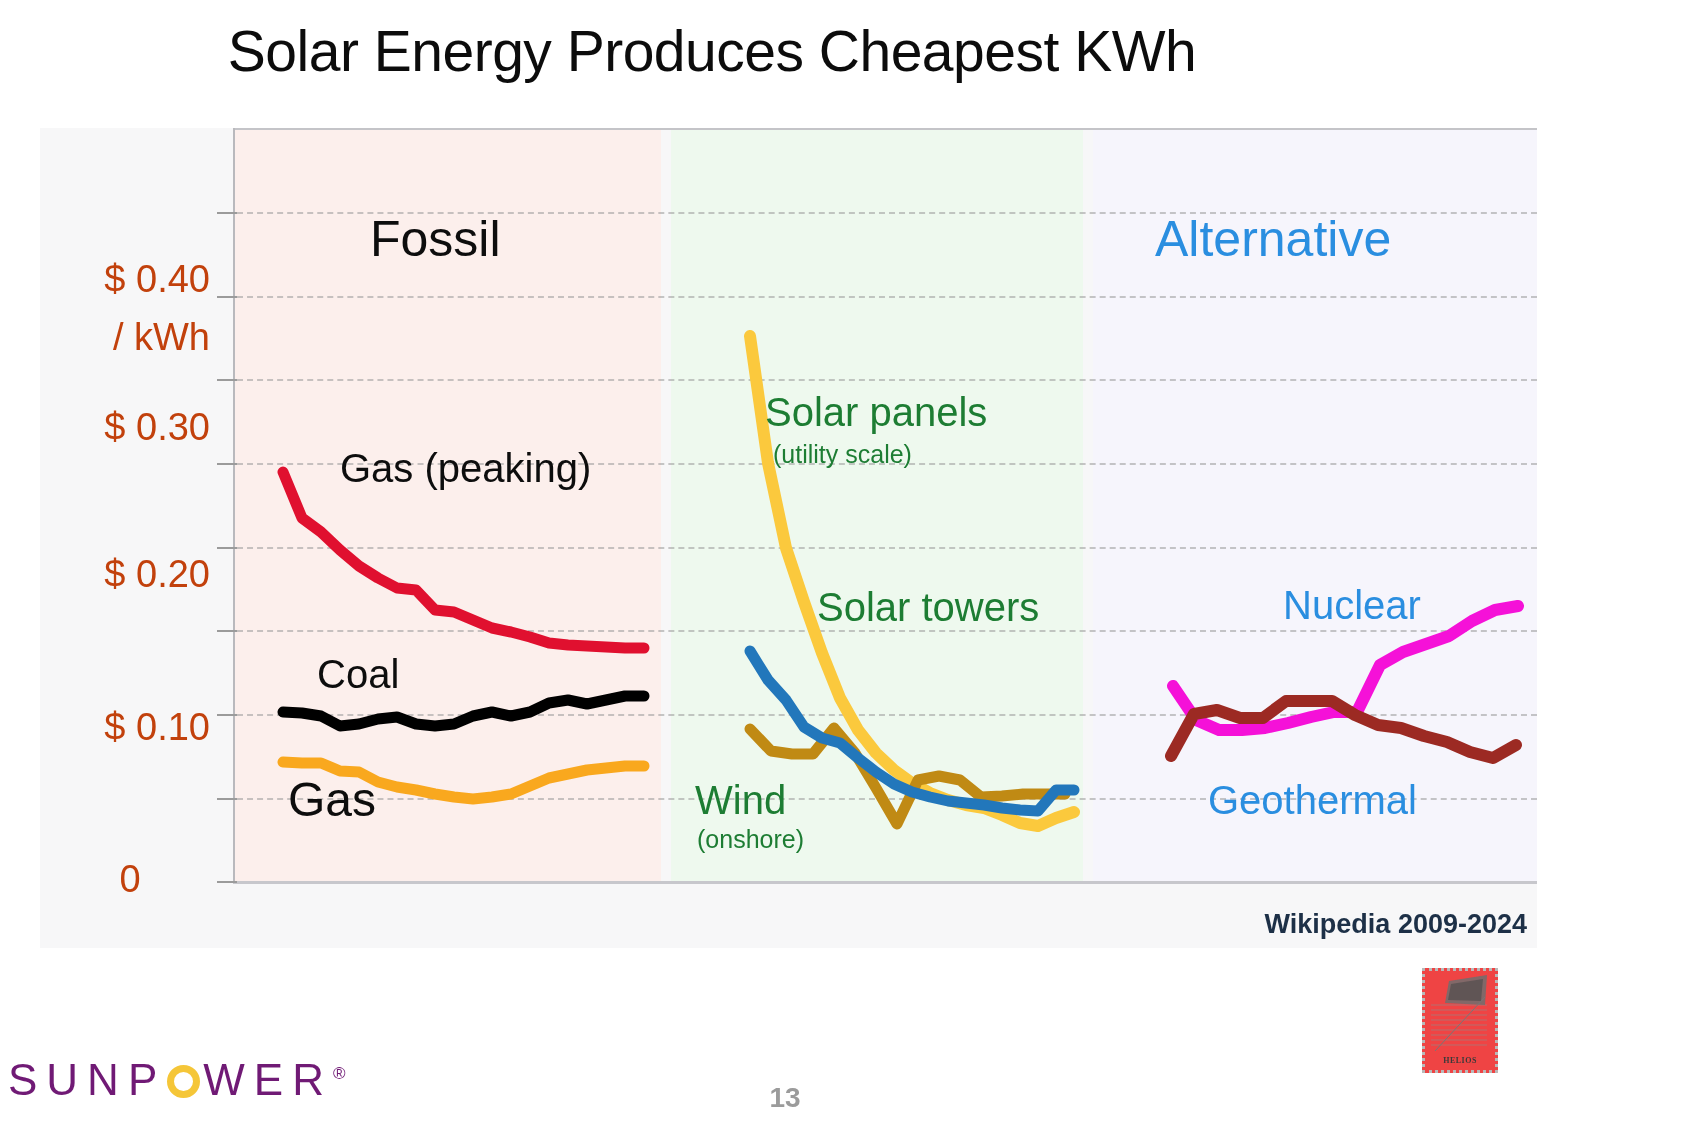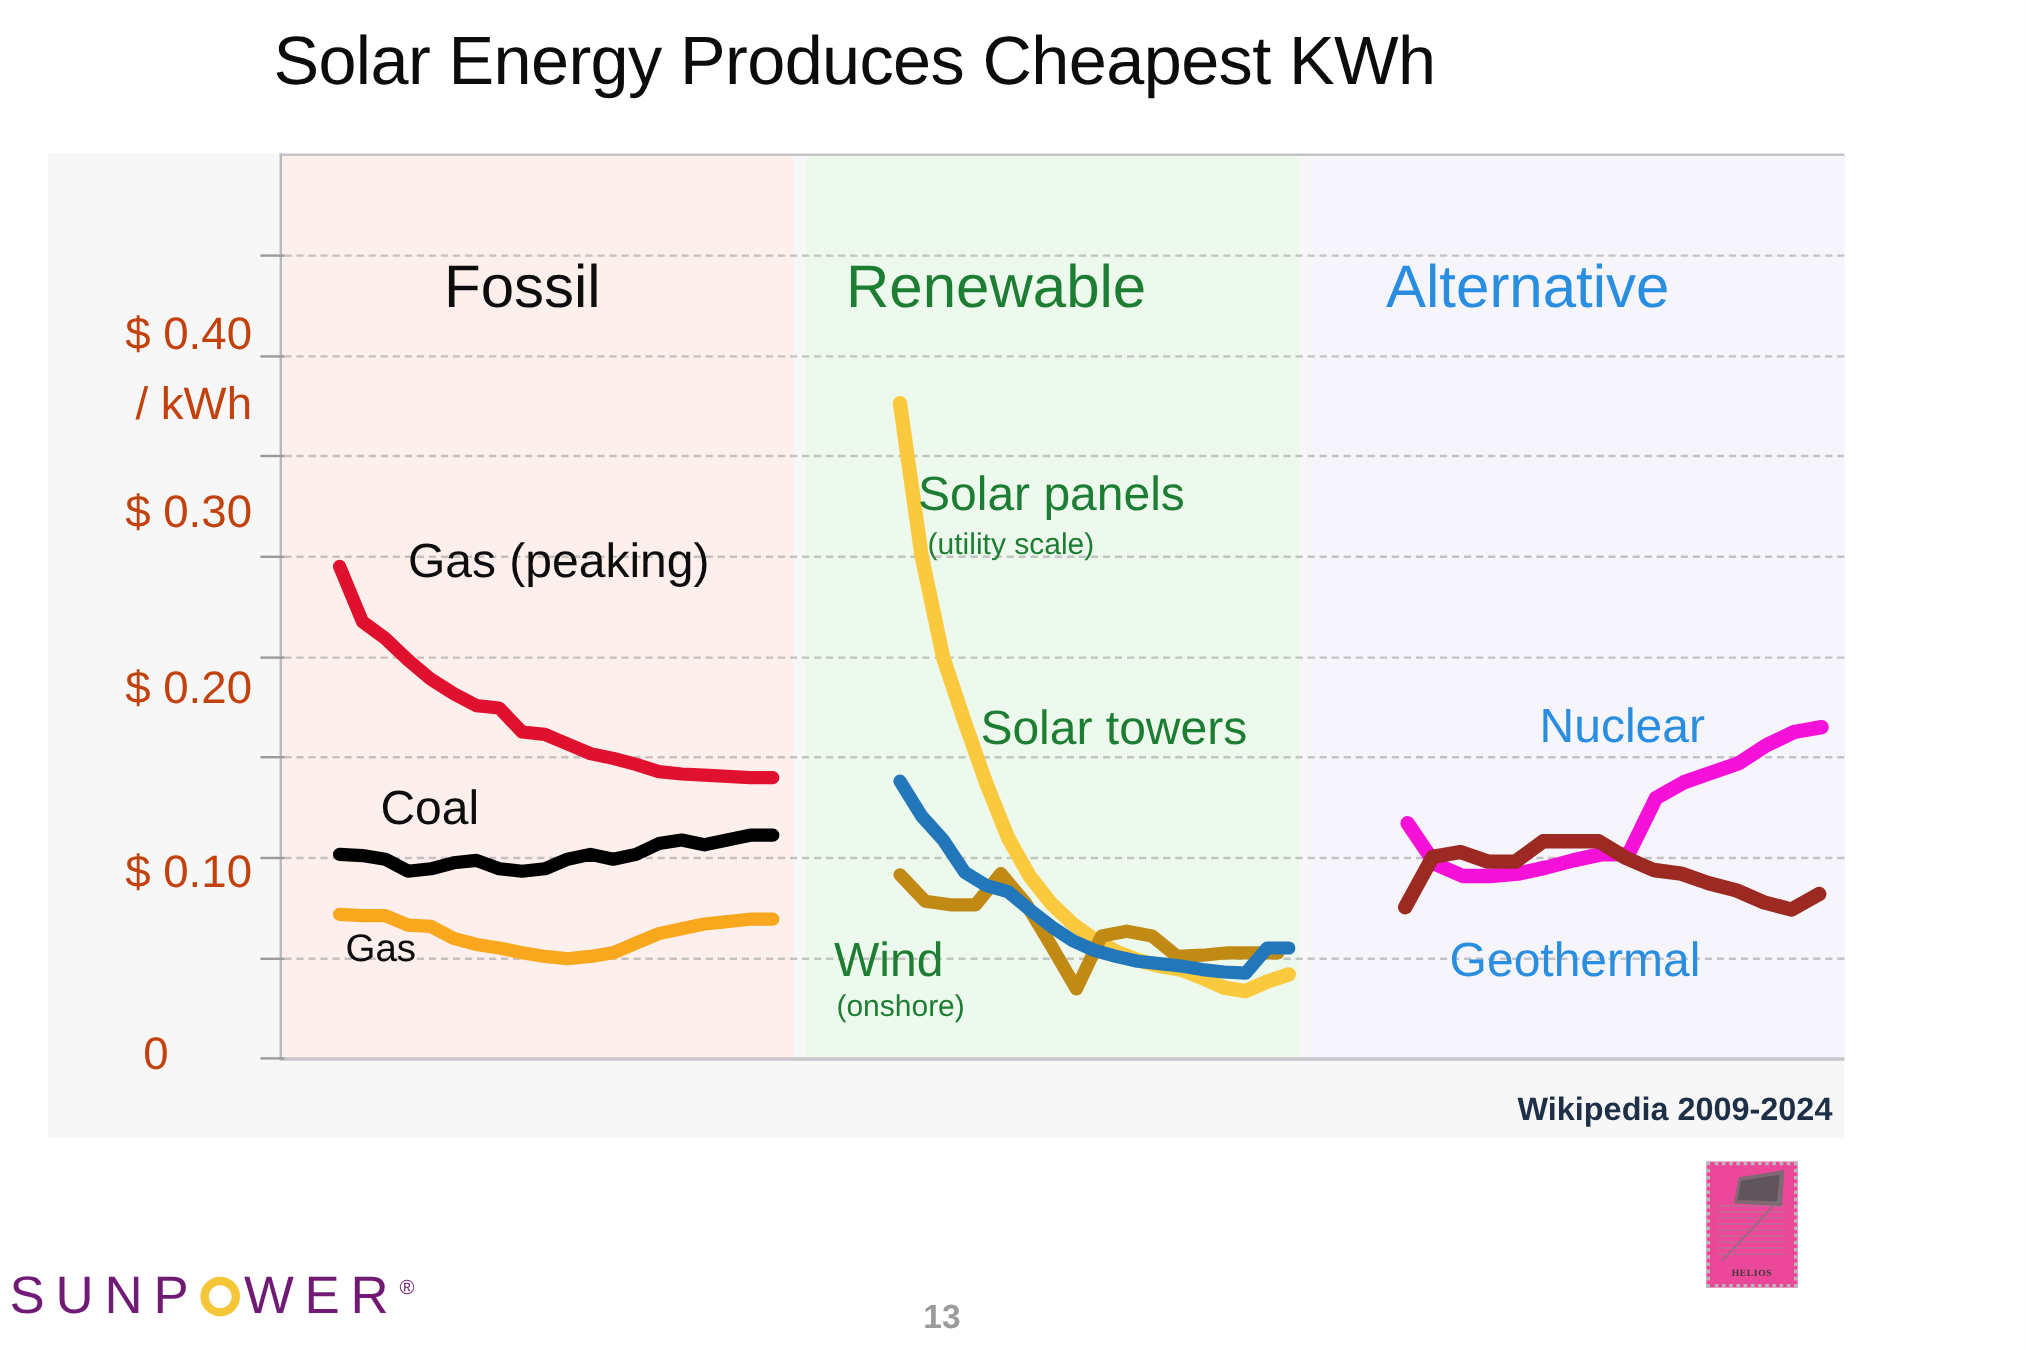--- a/index.html
+++ b/index.html
@@ -172,21 +172,21 @@
     text-align: center;
     font-size: 28px;
     font-weight: bold;
     color: #9b9b9b;
     font-family: "Liberation Sans", sans-serif;
   }
   .helios-stamp {
     position: absolute;
     left: 1422px; top: 968px;
     width: 76px; height: 105px;
-    background: #ec4899;
+    background: #ef4444;
     border: 3px dotted #b9b9b9;
     box-sizing: border-box;
     overflow: hidden;
   }
   .helios-stamp .caption {
     position: absolute;
     left: 0; bottom: 5px;
     width: 100%;
     text-align: center;
     font-size: 8px;
@@ -237,40 +237,39 @@
     <div class="tick" style="top:753px"></div>
 
     <div class="y-label" style="top:130px; left:10px; right:auto; width:160px;">$ 0.40</div>
     <div class="y-label" style="top:188px; left:10px; right:auto; width:160px;">/ kWh</div>
     <div class="y-label" style="top:278px; left:10px; right:auto; width:160px;">$ 0.30</div>
     <div class="y-label" style="top:425px; left:10px; right:auto; width:160px;">$ 0.20</div>
     <div class="y-label" style="top:578px; left:10px; right:auto; width:160px;">$ 0.10</div>
     <div class="y-label" style="top:730px; left:10px; right:auto; width:160px; text-align:center;">0</div>
 
     <div class="band-title fossil" style="left:330px; top:82px;">Fossil</div>
-    <div class="band-title renew" style="left:665px; top:82px;">Renewable</div>
     <div class="band-title alt" style="left:1115px; top:82px;">Alternative</div>
 
     <svg class="lines" viewBox="0 0 1497 820" preserveAspectRatio="none">
 
       <polyline fill="none" stroke="#e0102f" stroke-width="11" stroke-linecap="round" stroke-linejoin="round" points="243,344 262,390 281,404 300,422 319,438 338,450 357,460 376,462 395,482 414,484 433,492 452,500 471,504 490,509 509,515 528,517 547,518 566,519 585,520 604,520"></polyline>
       <polyline fill="none" stroke="#000000" stroke-width="11" stroke-linecap="round" stroke-linejoin="round" points="243,584 262,585 281,588 300,598 319,596 338,591 357,589 376,596 395,598 414,596 433,588 452,584 471,588 490,584 509,575 528,572 547,576 566,572 585,568 604,568"></polyline>
       <polyline fill="none" stroke="#f9a81e" stroke-width="11" stroke-linecap="round" stroke-linejoin="round" points="243,634 262,635 281,635 300,643 319,644 338,654 357,659 376,662 395,666 414,669 433,671 452,669 471,666 490,658 509,650 528,646 547,642 566,640 585,638 604,638"></polyline>
 
       <polyline fill="none" stroke="#fbc93d" stroke-width="12" stroke-linecap="round" stroke-linejoin="round" points="710,208 728,335 746,420 764,474 782,525 800,570 818,602 836,625 854,642 872,655 890,665 908,672 926,677 944,680 962,687 980,695 998,698 1016,690 1034,684"></polyline>
       <polyline fill="none" stroke="#c08a14" stroke-width="11" stroke-linecap="round" stroke-linejoin="round" points="710,601 731,623 752,626 773,626 794,600 815,625 836,660 857,696 878,652 899,648 920,652 941,669 962,668 983,666 1004,666 1025,666"></polyline>
       <polyline fill="none" stroke="#2277bb" stroke-width="11" stroke-linecap="round" stroke-linejoin="round" points="710,523 728,552 746,572 764,599 782,610 800,615 818,630 836,644 854,656 872,664 890,669 908,673 926,675 944,677 962,680 980,682 998,683 1016,662 1034,662"></polyline>
 
       <polyline fill="none" stroke="#f511d8" stroke-width="12" stroke-linecap="round" stroke-linejoin="round" points="1133,558 1156,592 1179,602 1202,602 1225,600 1248,595 1271,589 1294,584 1317,584 1340,537 1363,524 1386,516 1409,508 1432,493 1455,482 1478,478"></polyline>
       <polyline fill="none" stroke="#9c2a23" stroke-width="12" stroke-linecap="round" stroke-linejoin="round" points="1131,628 1154,586 1177,582 1200,590 1223,590 1246,573 1269,573 1292,573 1315,587 1338,597 1361,600 1384,608 1407,614 1430,624 1453,630 1476,617"></polyline>
     </svg>
 
     <div class="series-label" style="left:300px; top:318px; font-size:40px; color:#0d0d0d;">Gas (peaking)</div>
     <div class="series-label" style="left:277px; top:524px; font-size:40px; color:#0d0d0d;">Coal</div>
-    <div class="series-label" style="left:248px; top:644px; font-size:32px; color:#0d0d0d;">Gas</div>
+    <div class="series-label" style="left:248px; top:644px; font-size:48px; color:#0d0d0d;">Gas</div>
 
     <div class="series-label" style="left:725px; top:262px; font-size:40px; color:#1d7d33;">Solar panels</div>
     <div class="series-label" style="left:733px; top:312px; font-size:25px; color:#1d7d33;">(utility scale)</div>
     <div class="series-label" style="left:777px; top:457px; font-size:40px; color:#1d7d33;">Solar towers</div>
     <div class="series-label" style="left:655px; top:650px; font-size:40px; color:#1d7d33;">Wind</div>
     <div class="series-label" style="left:657px; top:697px; font-size:25px; color:#1d7d33;">(onshore)</div>
 
     <div class="series-label" style="left:1243px; top:455px; font-size:40px; color:#2a8ee0;">Nuclear</div>
     <div class="series-label" style="left:1168px; top:650px; font-size:40px; color:#2a8ee0;">Geothermal</div>
 

